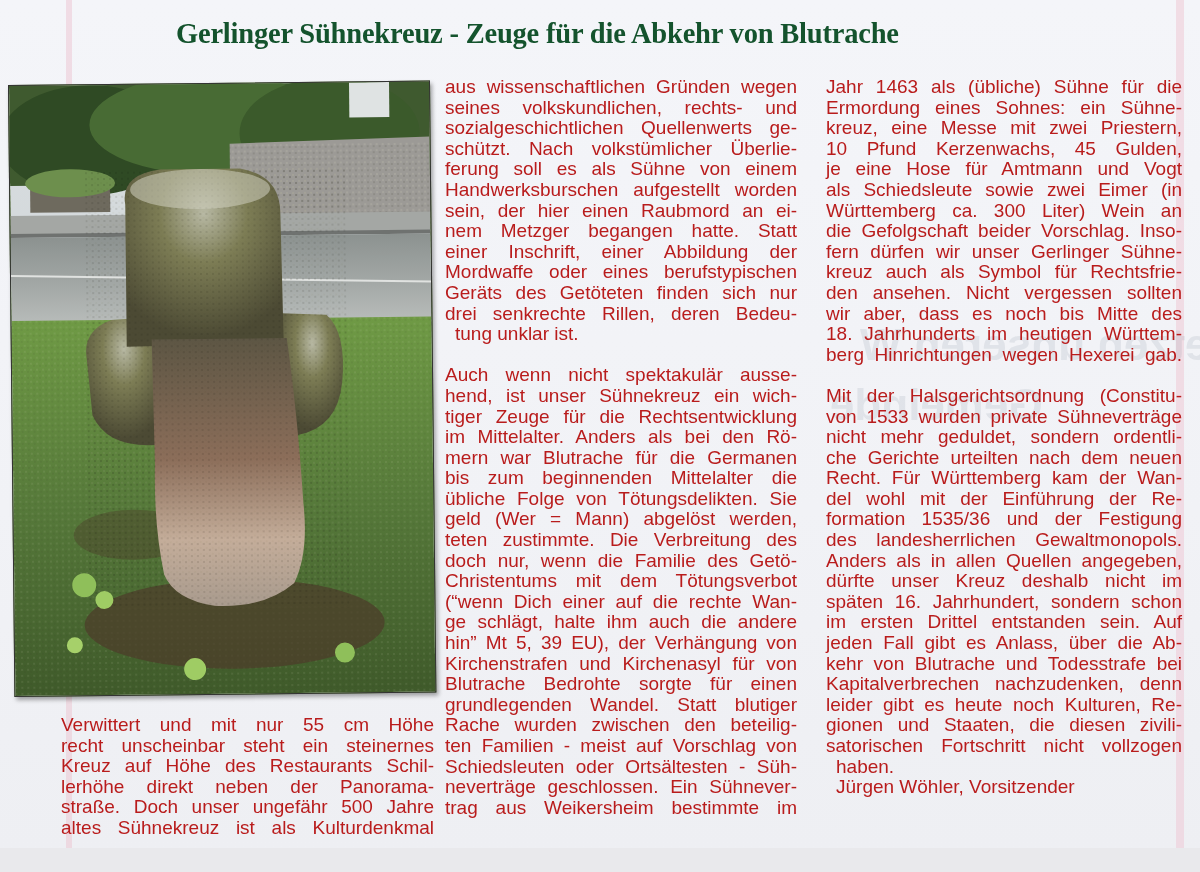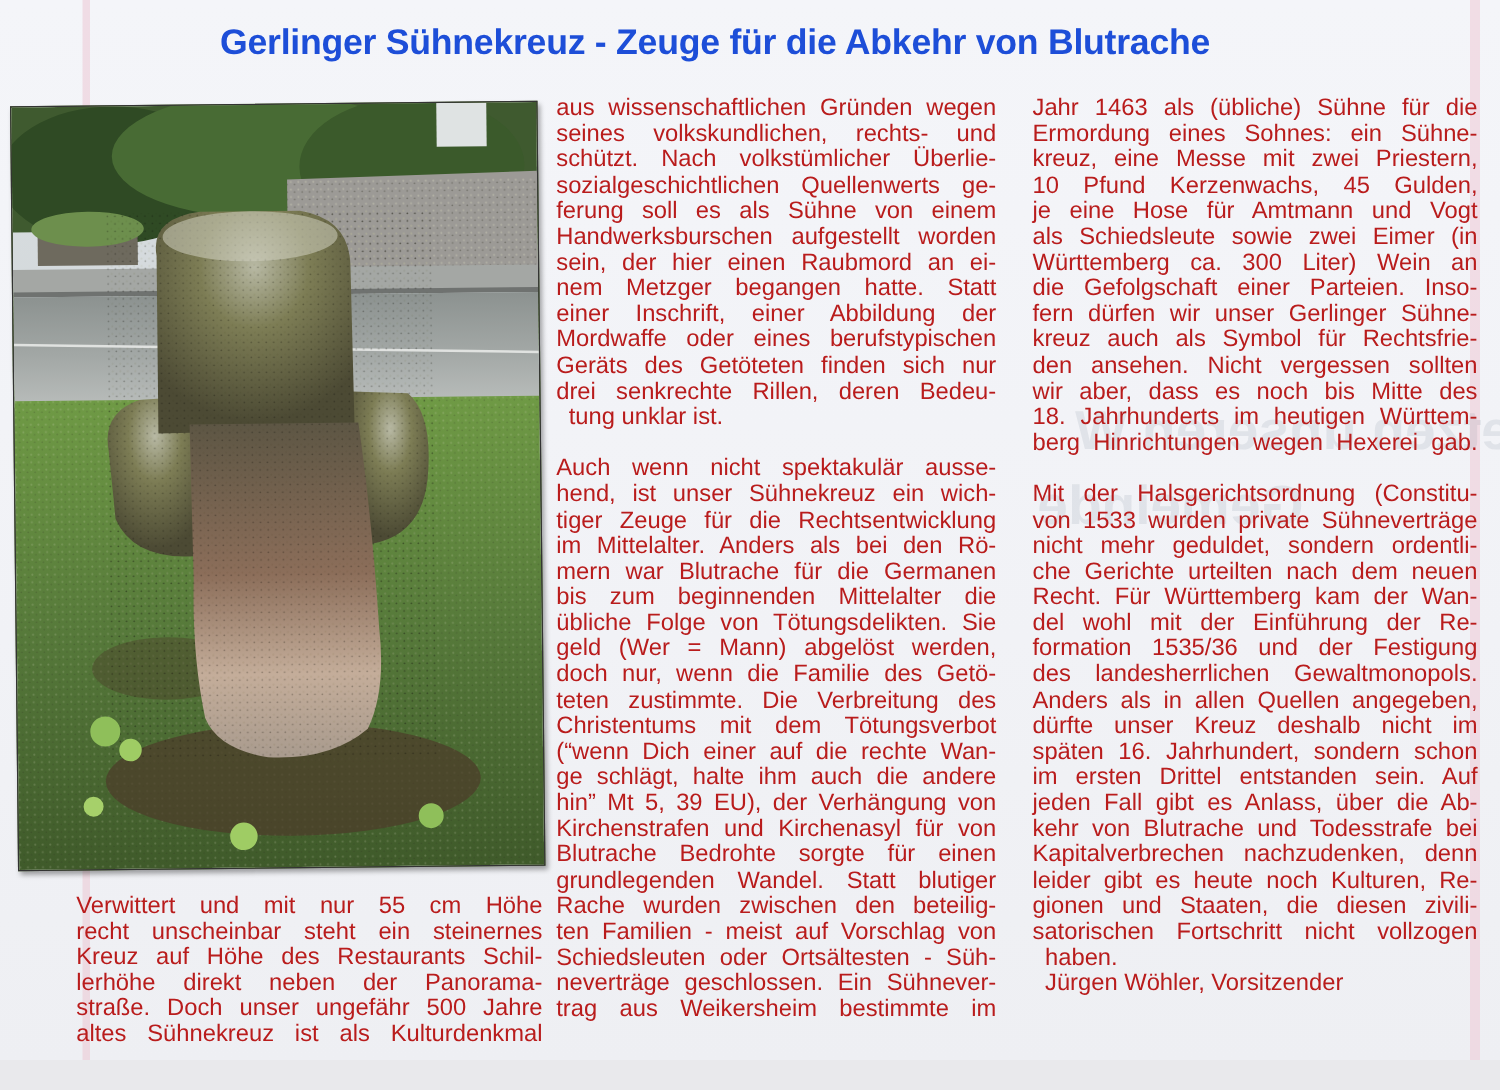--- a/index.html
+++ b/index.html
@@ -41,25 +41,25 @@
     width: 1200px; height: 24px;
     background: #e9e9ec;
   }
 
   .headline {
     position: absolute;
     left: 176px;
     top: 18px;
     width: 900px;
     margin: 0;
-    font-family: Liberation Sans, sans-serif;
+    font-family: Liberation Serif, serif;
     font-weight: bold;
     font-size: 28.5px;
     letter-spacing: -0.2px;
-    color: #1d4ed8;
+    color: #14532d;
     white-space: nowrap;
   }
 
   
   .photo {
     position: absolute;
     left: 8px;
     top: 85px;
     width: 420px;
     height: 610px;
@@ -213,44 +213,44 @@
     <span class="line">lerhöhe direkt neben der Panorama-</span>
     <span class="line">straße. Doch unser ungefähr 500 Jahre</span>
     <span class="line">altes Sühnekreuz ist als Kulturdenkmal</span>
   </p>
 </div>
 
 <div class="col col-2">
   <p>
     <span class="line">aus wissenschaftlichen Gründen wegen</span>
     <span class="line">seines volkskundlichen, rechts- und</span>
+    <span class="line">sozialgeschichtlichen Quellenwerts ge-</span>
     <span class="line">schützt. Nach volkstümlicher Überlie-</span>
-    <span class="line">sozialgeschichtlichen Quellenwerts ge-</span>
     <span class="line">ferung soll es als Sühne von einem</span>
     <span class="line">Handwerksburschen aufgestellt worden</span>
     <span class="line">sein, der hier einen Raubmord an ei-</span>
     <span class="line">nem Metzger begangen hatte. Statt</span>
     <span class="line">einer Inschrift, einer Abbildung der</span>
     <span class="line">Mordwaffe oder eines berufstypischen</span>
     <span class="line">Geräts des Getöteten finden sich nur</span>
     <span class="line">drei senkrechte Rillen, deren Bedeu-</span>
     <span class="line last">tung unklar ist.</span>
   </p>
   <div class="para-gap"></div>
   <p>
     <span class="line">Auch wenn nicht spektakulär ausse-</span>
     <span class="line">hend, ist unser Sühnekreuz ein wich-</span>
     <span class="line">tiger Zeuge für die Rechtsentwicklung</span>
     <span class="line">im Mittelalter. Anders als bei den Rö-</span>
     <span class="line">mern war Blutrache für die Germanen</span>
     <span class="line">bis zum beginnenden Mittelalter die</span>
     <span class="line">übliche Folge von Tötungsdelikten. Sie</span>
     <span class="line">geld (Wer = Mann) abgelöst werden,</span>
+    <span class="line">teten zustimmte. Die Verbreitung des</span>
     <span class="line">doch nur, wenn die Familie des Getö-</span>
-    <span class="line">teten zustimmte. Die Verbreitung des</span>
     <span class="line">Christentums mit dem Tötungsverbot</span>
     <span class="line">(“wenn Dich einer auf die rechte Wan-</span>
     <span class="line">ge schlägt, halte ihm auch die andere</span>
     <span class="line">hin” Mt 5, 39 EU), der Verhängung von</span>
     <span class="line">Kirchenstrafen und Kirchenasyl für von</span>
     <span class="line">Blutrache Bedrohte sorgte für einen</span>
     <span class="line">grundlegenden Wandel. Statt blutiger</span>
     <span class="line">Rache wurden zwischen den beteilig-</span>
     <span class="line">ten Familien - meist auf Vorschlag von</span>
     <span class="line">Schiedsleuten oder Ortsältesten - Süh-</span>
@@ -261,21 +261,21 @@
 
 <div class="col col-3">
   <p>
     <span class="line">Jahr 1463 als (übliche) Sühne für die</span>
     <span class="line">Ermordung eines Sohnes: ein Sühne-</span>
     <span class="line">kreuz, eine Messe mit zwei Priestern,</span>
     <span class="line">10 Pfund Kerzenwachs, 45 Gulden,</span>
     <span class="line">je eine Hose für Amtmann und Vogt</span>
     <span class="line">als Schiedsleute sowie zwei Eimer (in</span>
     <span class="line">Württemberg ca. 300 Liter) Wein an</span>
-    <span class="line">die Gefolgschaft einer Parteien. Inso-</span>
+    <span class="line">die Gefolgschaft beider Vorschlag. Inso-</span>
     <span class="line">fern dürfen wir unser Gerlinger Sühne-</span>
     <span class="line">kreuz auch als Symbol für Rechtsfrie-</span>
     <span class="line">den ansehen. Nicht vergessen sollten</span>
     <span class="line">wir aber, dass es noch bis Mitte des</span>
     <span class="line">18. Jahrhunderts im heutigen Württem-</span>
     <span class="line">berg Hinrichtungen wegen Hexerei gab.</span>
   </p>
   <div class="para-gap"></div>
   <p>
     <span class="line">Mit der Halsgerichtsordnung (Constitu-</span>

